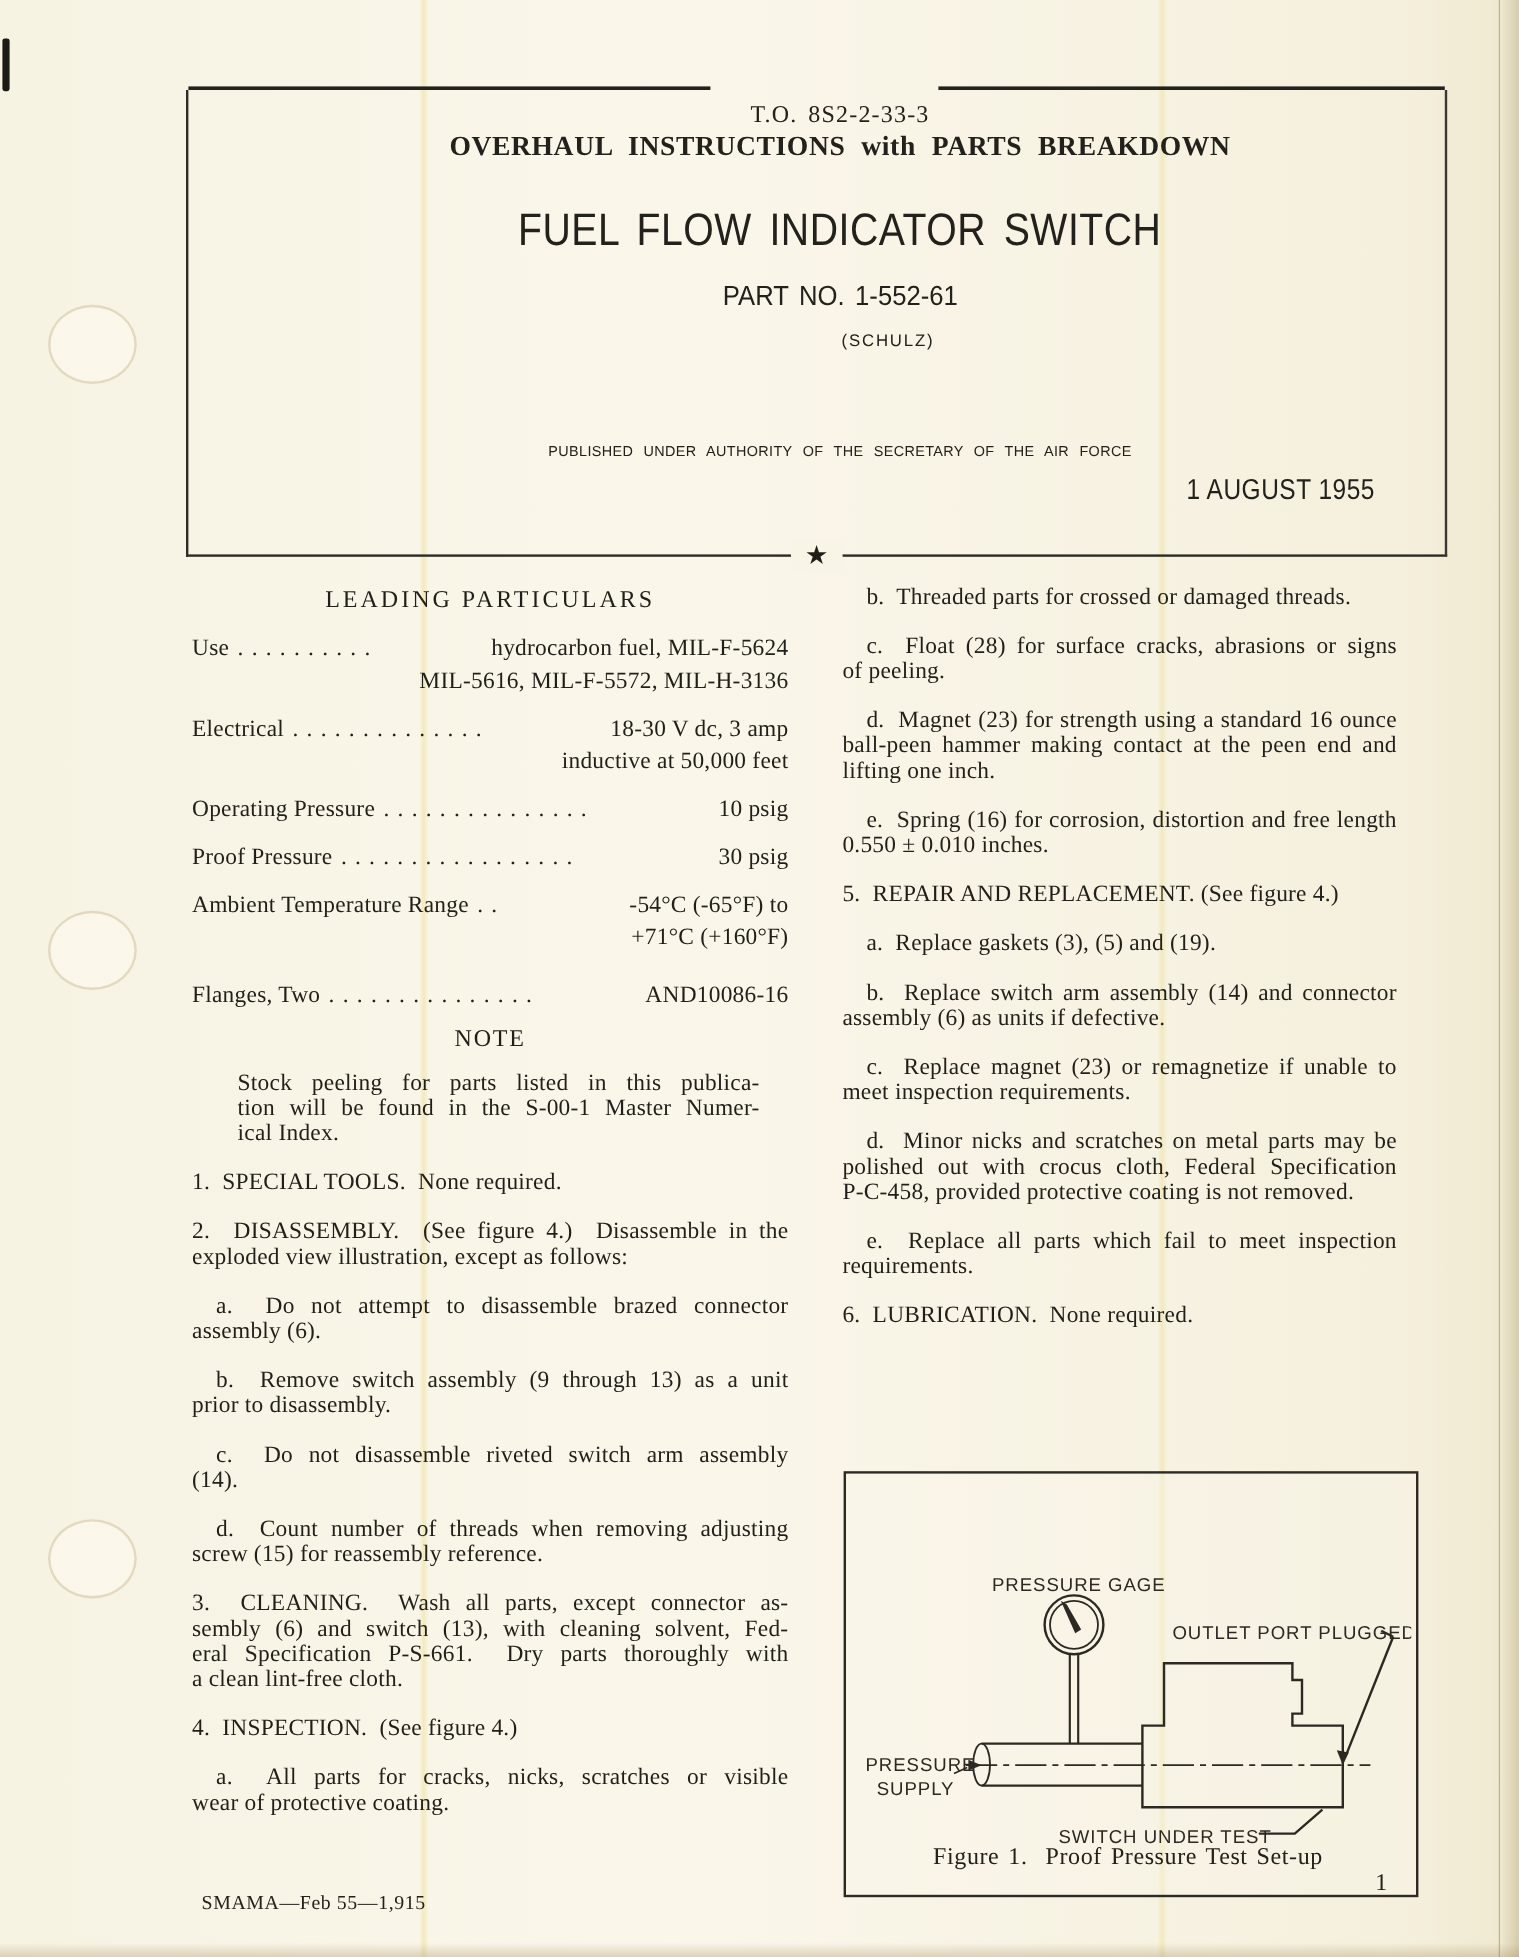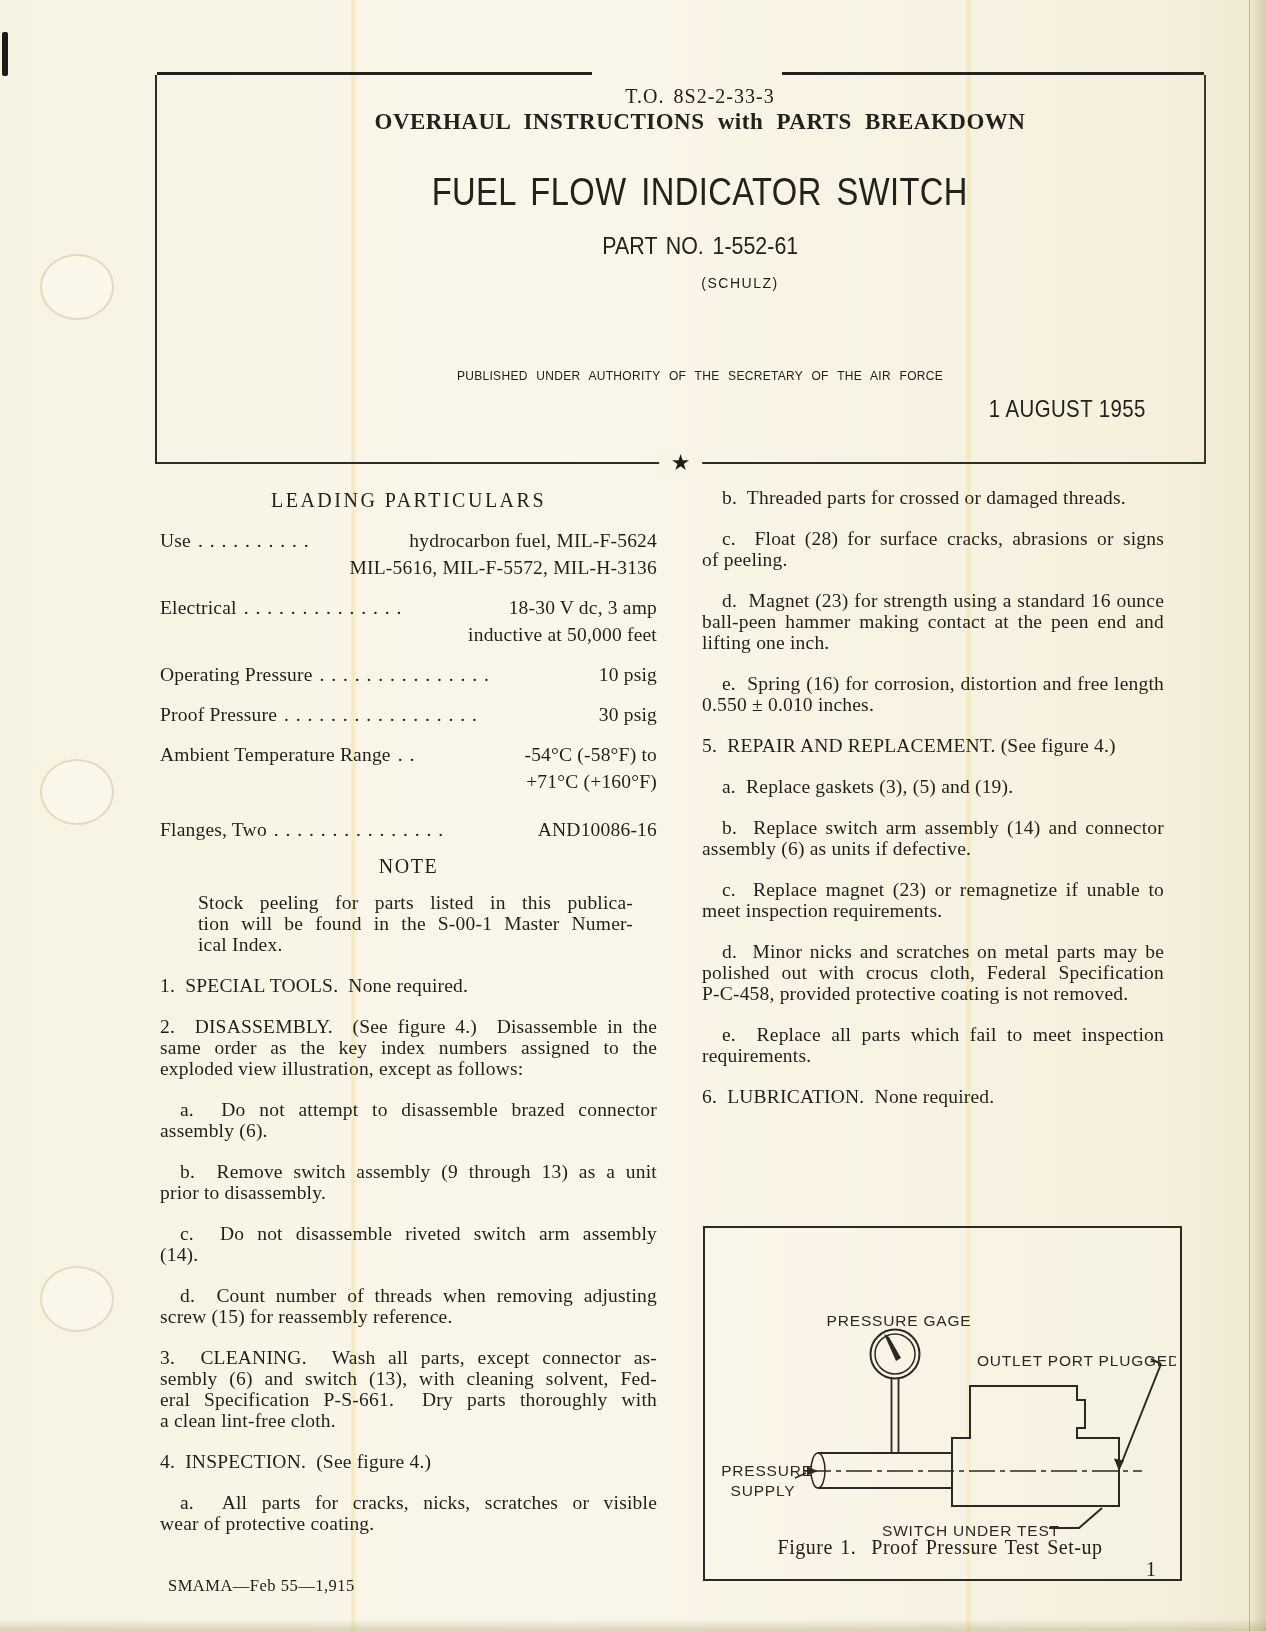--- a/index.html
+++ b/index.html
@@ -117,21 +117,21 @@
       <div class="lp-row">
           <span class="lp-label">Proof Pressure</span>
           <span class="lp-leader">. . . . . . . . . . . . . . . . .</span>
           <span class="lp-value">30 psig</span>
         </div>
     </div>
     <div class="lp-e">
       <div class="lp-row">
           <span class="lp-label">Ambient Temperature Range</span>
           <span class="lp-leader">. .</span>
-          <span class="lp-value">-54°C (-58°F) to</span>
+          <span class="lp-value">-54°C (-65°F) to</span>
         </div>
       <div class="lp-cont">+71°C (+160°F)</div>
     </div>
     <div class="lp-e gap">
       <div class="lp-row">
           <span class="lp-label">Flanges, Two</span>
           <span class="lp-leader">. . . . . . . . . . . . . . .</span>
           <span class="lp-value">AND10086-16</span>
         </div>
     </div>
@@ -142,21 +142,20 @@
       <div class="line">tion will be found in the S-00-1 Master Numer-</div>
       <div class="line last">ical Index.</div>
     </div>
 
     <div class="para">
       <div class="line last">1.&nbsp; SPECIAL TOOLS.&nbsp; None required.</div>
     </div>
 
     <div class="para">
       <div class="line">2.&nbsp; DISASSEMBLY.&nbsp; (See figure 4.)&nbsp; Disassemble in the</div>
-      <div class="line">same order as the key index numbers assigned to the</div>
       <div class="line last">exploded view illustration, except as follows:</div>
     </div>
 
     <div class="para">
       <div class="line ind">a.&nbsp; Do not attempt to disassemble brazed connector</div>
       <div class="line last">assembly (6).</div>
     </div>
     <div class="para">
       <div class="line ind">b.&nbsp; Remove switch assembly (9 through 13) as a unit</div>
       <div class="line last">prior to disassembly.</div>

